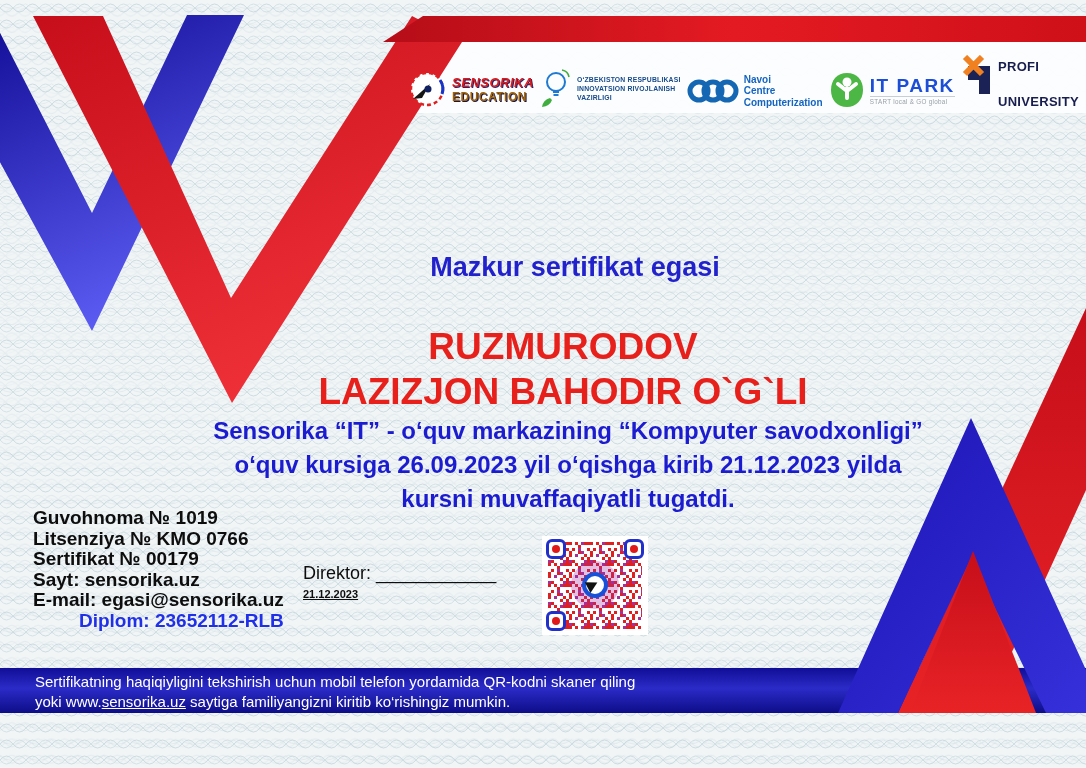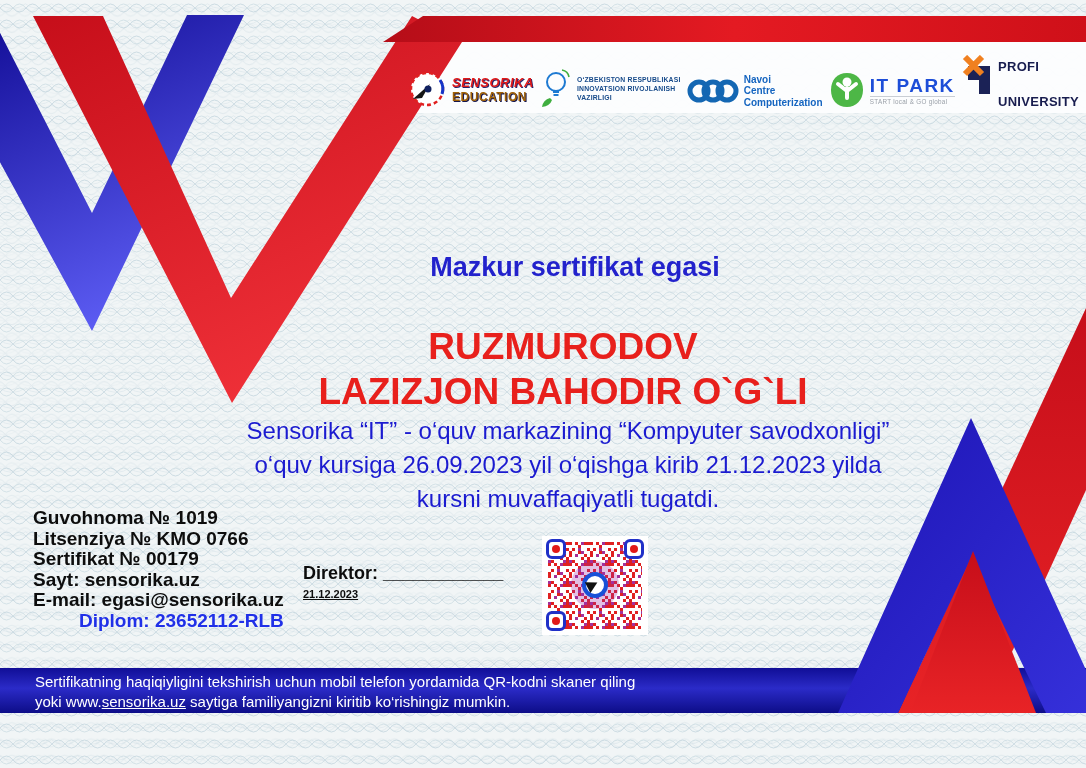--- a/index.html
+++ b/index.html
@@ -25,27 +25,27 @@
   .itp-l2{font-size:6.3px;color:#9aa0a8;letter-spacing:.3px;border-top:1px solid #c9ced4;padding-top:1px;}
   .prf-l{font-size:13px;font-weight:800;color:#181d4f;line-height:14.5px;letter-spacing:.3px;margin-top:20px;}
   
   .title{position:absolute;left:381px;top:134px;font-size:101px;line-height:100px;
          font-weight:bold;color:#ee1511;letter-spacing:6px;white-space:nowrap;}
   .intro{position:absolute;left:300px;top:252px;width:550px;text-align:center;
          font-size:27px;font-weight:bold;color:#2222cc;}
   .rname{position:absolute;left:273px;top:296px;width:580px;text-align:center;
          font-size:37px;line-height:45px;font-weight:bold;color:#e8201c;white-space:nowrap;margin-top:28px;}
   .bodytxt{position:absolute;left:63px;top:414px;width:1010px;text-align:center;
-         font-size:24px;line-height:34px;font-weight:normal;color:#1b1bd0;white-space:nowrap;}
+         font-size:24px;line-height:34px;font-weight:bold;color:#1b1bd0;white-space:nowrap;}
   
   .details{position:absolute;left:33px;top:508px;font-size:19px;font-weight:bold;
            color:#0d0d0d;line-height:20.5px;white-space:nowrap;}
   .details .diplom{color:#2030e8;text-align:right;}
   .sign{position:absolute;left:303px;top:563px;color:#0d0d0d;white-space:nowrap;}
-  .sign-row{font-size:18px;font-weight:bold;}
+  .sign-row{font-size:18px;font-weight:normal;}
   .sign-date{font-size:11px;font-weight:bold;margin-top:4px;text-decoration:underline;}
   
   .qr{position:absolute;left:542px;top:536px;width:106px;height:99px;background:#fff;}
   .qr-mods{position:absolute;left:6px;top:6px;width:94px;height:87px;}
   .finder{position:absolute;width:14px;height:14px;background:#fff;border:3.5px solid #2030c8;
           border-radius:6px;}
   .finder::after{content:"";position:absolute;left:3px;top:3px;width:8px;height:8px;
           border-radius:50%;background:#e01818;}
   .f-tl{left:4px;top:3px;} .f-tr{right:4px;top:3px;} .f-bl{left:4px;bottom:4px;}
   .qr-logo{position:absolute;left:40px;top:36px;width:18px;height:18px;background:#fff;

